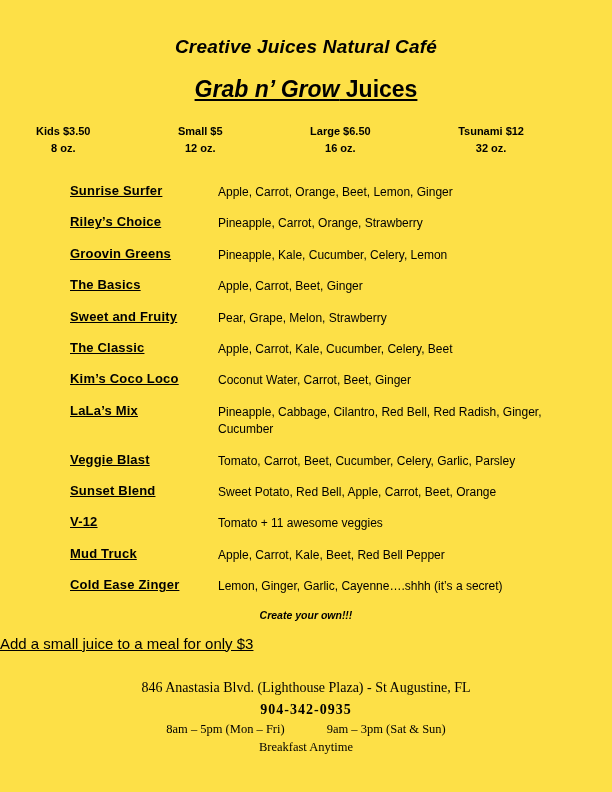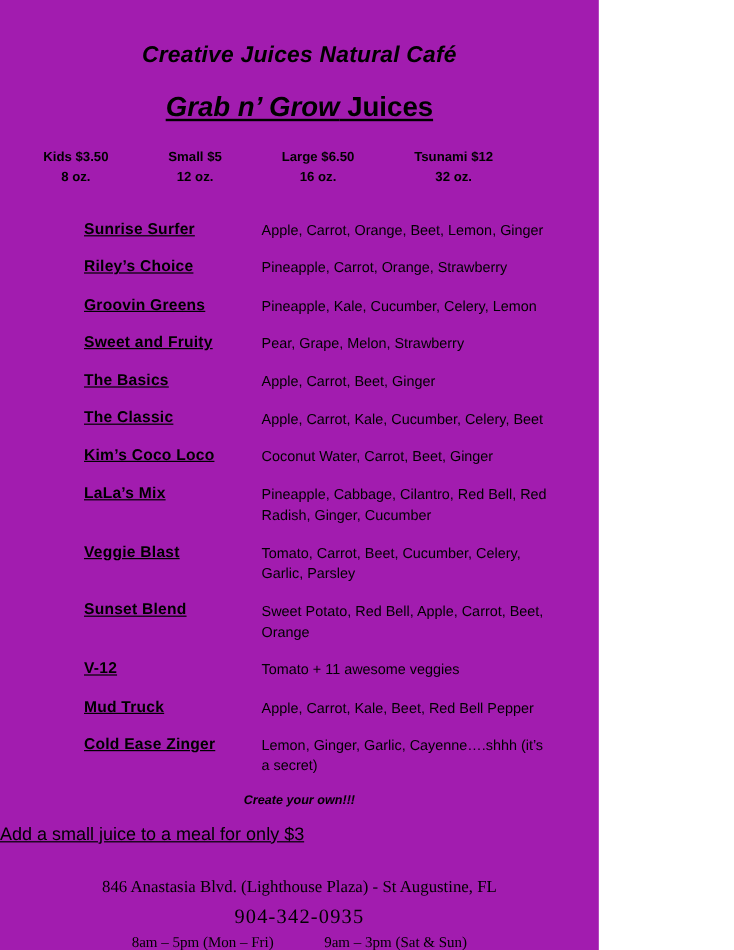--- a/index.html
+++ b/index.html
@@ -7,24 +7,24 @@
   body {
     width: 612px;
     height: 792px;
     margin: 0 auto;
     font-family: "Liberation Sans", sans-serif;
     color: #000000;
     position: relative;
     overflow: hidden;
   }
   .page {
-    width: 499px;
+    width: 612px;
     height: 792px;
     padding-top: 36px;
-    background: #a21caf;
+    background: #fde047;
   }
 
   
   .title {
     text-align: center;
     font-size: 19px;
     font-weight: bold;
     font-style: italic;
     margin-bottom: 18px;
     letter-spacing: 0.2px;
@@ -97,21 +97,21 @@
     text-decoration: underline;
     margin-bottom: 28px;
   }
 
   
   .footer {
     text-align: center;
     font-family: "Liberation Serif", serif;
   }
   .address { font-size: 14px; margin-bottom: 6px; }
-  .phone   { font-size: 17px; font-weight: normal; letter-spacing: 1px; margin-bottom: 4px; }
+  .phone   { font-size: 14px; font-weight: bold; letter-spacing: 1px; margin-bottom: 4px; }
   .hours   { font-size: 12.5px; display: flex; justify-content: center; gap: 42px; margin-bottom: 3px; }
   .breakfast { font-size: 12.5px; }
 </style>
 </head>
 <body>
 
 <div class="page">
 
   <div class="title">Creative Juices Natural Café</div>
 
@@ -150,27 +150,27 @@
       <div class="item-name">Riley’s Choice</div>
       <div class="item-desc">Pineapple, Carrot, Orange, Strawberry</div>
     </div>
 
     <div class="menu-row">
       <div class="item-name">Groovin Greens</div>
       <div class="item-desc">Pineapple, Kale, Cucumber, Celery, Lemon</div>
     </div>
 
     <div class="menu-row">
+      <div class="item-name">The Basics</div>
+      <div class="item-desc">Apple, Carrot, Beet, Ginger</div>
+    </div>
+
+    <div class="menu-row">
       <div class="item-name">Sweet and Fruity</div>
       <div class="item-desc">Pear, Grape, Melon, Strawberry</div>
-    </div>
-
-    <div class="menu-row">
-      <div class="item-name">The Basics</div>
-      <div class="item-desc">Apple, Carrot, Beet, Ginger</div>
     </div>
 
     <div class="menu-row">
       <div class="item-name">The Classic</div>
       <div class="item-desc">Apple, Carrot, Kale, Cucumber, Celery, Beet</div>
     </div>
 
     <div class="menu-row">
       <div class="item-name">Kim’s Coco Loco</div>
       <div class="item-desc">Coconut Water, Carrot, Beet, Ginger</div>

